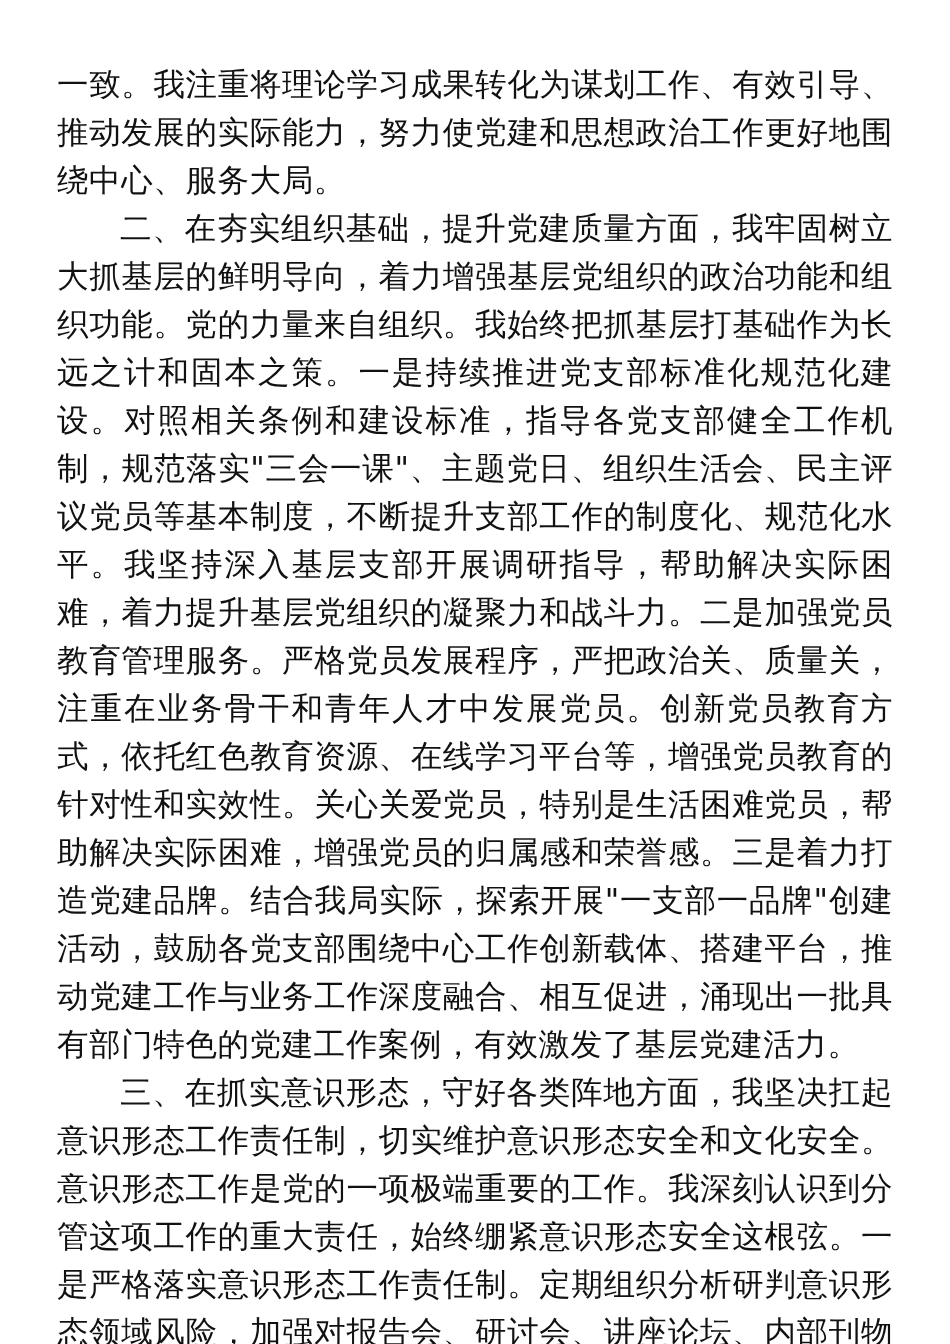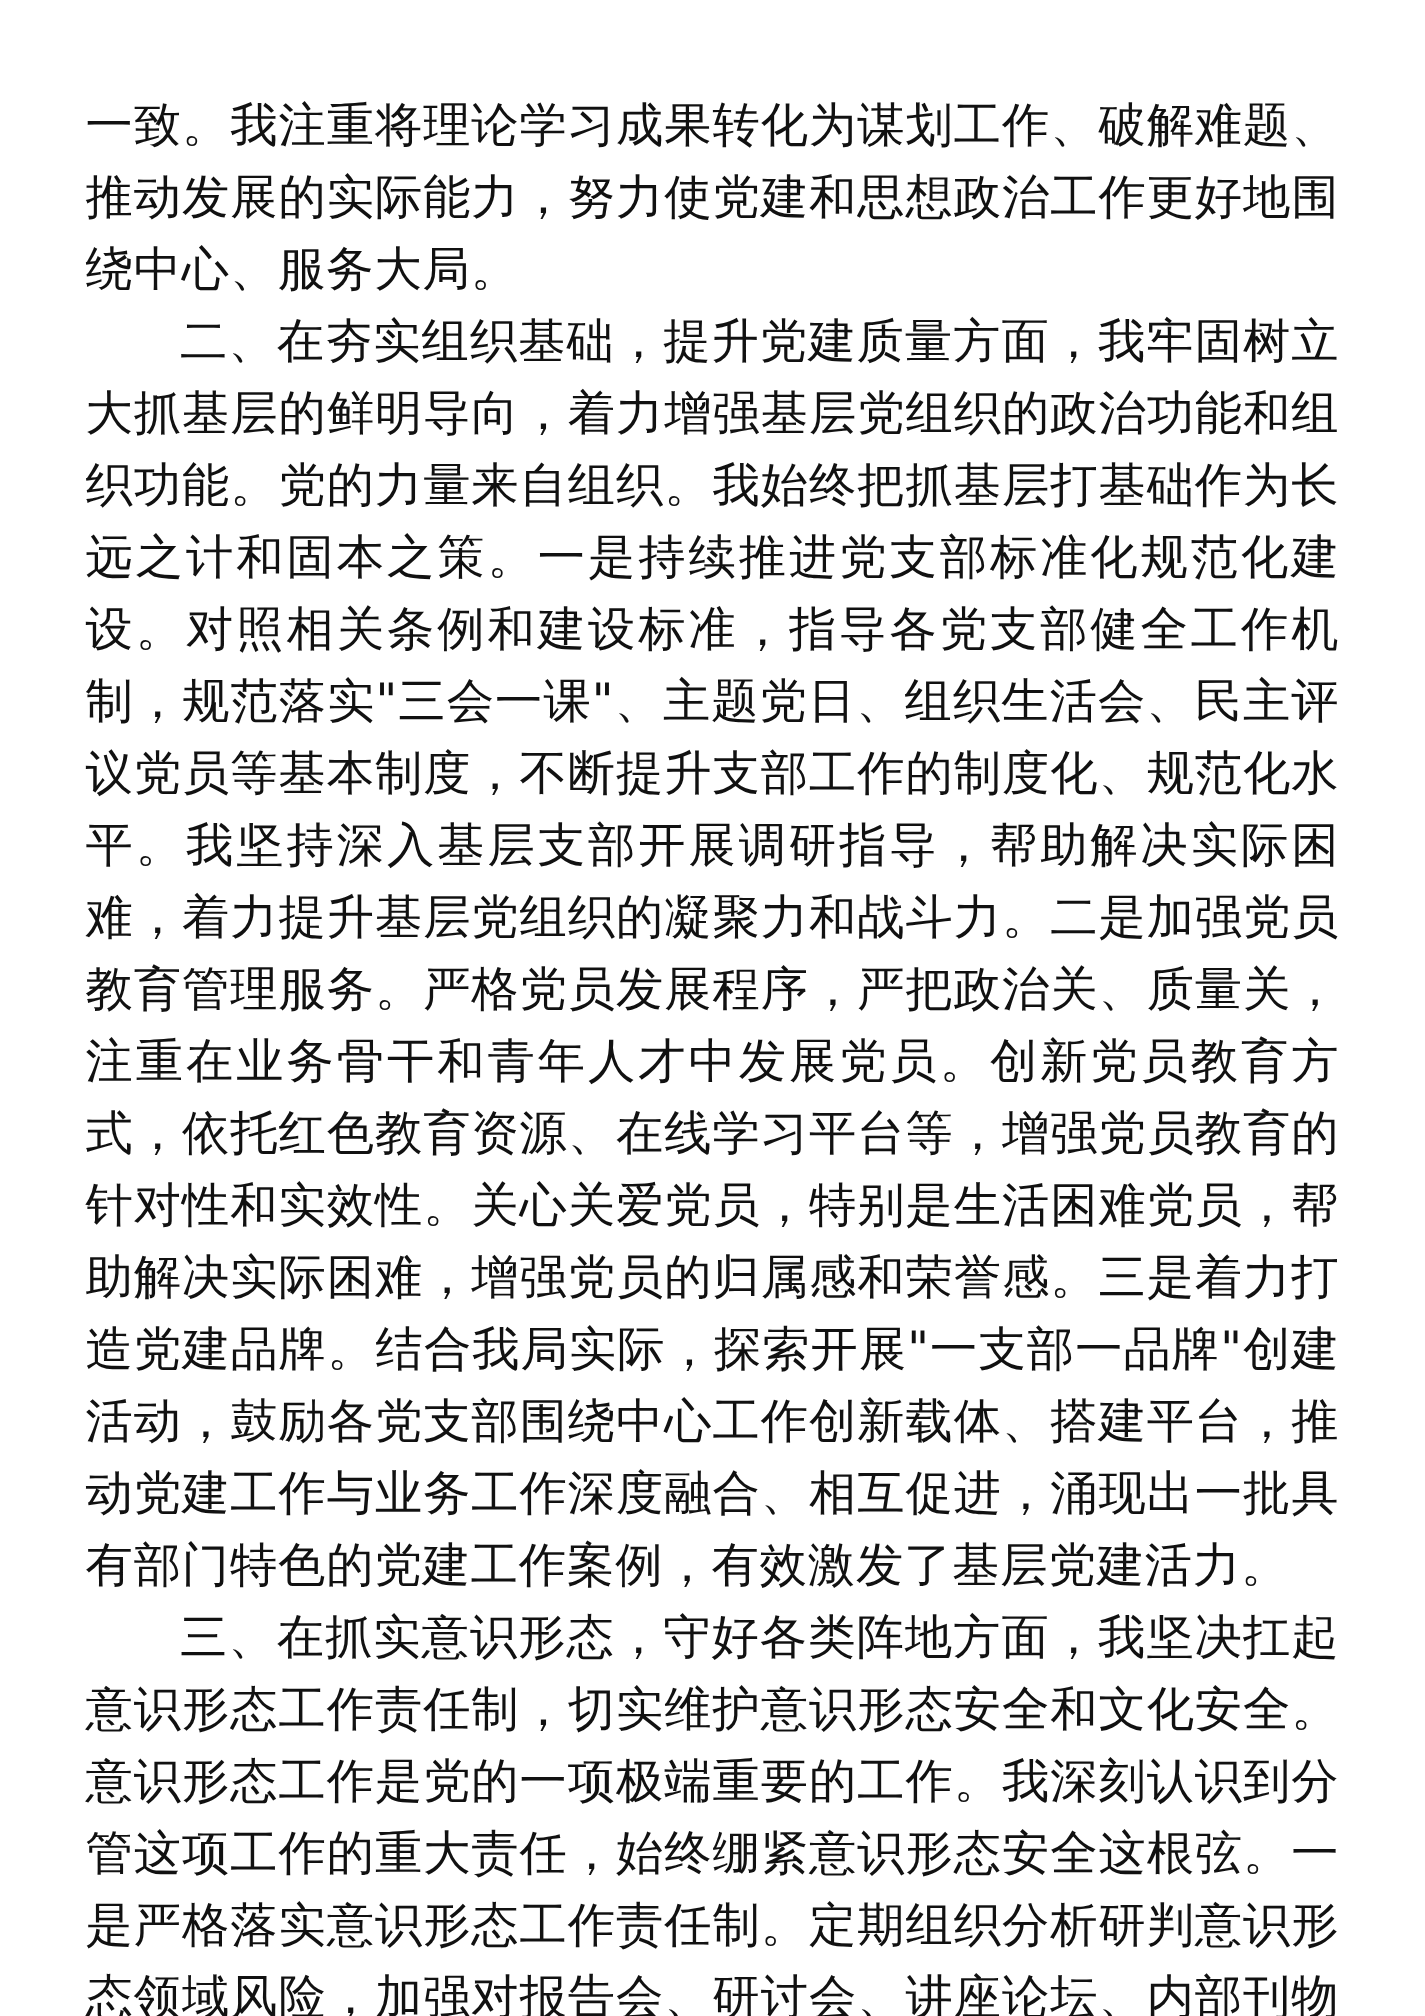--- a/index.html
+++ b/index.html
@@ -43,17 +43,17 @@
   }
   .para.indent {
     text-indent: 2em;
   }
 </style>
 </head>
 <body>
 
 <div class="page">
   <div class="doc-body">
-    <p class="para">一致。我注重将理论学习成果转化为谋划工作、破解难题、推动发展的实际能力，努力使党建和思想政治工作更好地围绕中心、服务大局。</p>
+    <p class="para">一致。我注重将理论学习成果转化为谋划工作、有效引导、推动发展的实际能力，努力使党建和思想政治工作更好地围绕中心、服务大局。</p>
     <p class="para indent">二、在夯实组织基础，提升党建质量方面，我牢固树立大抓基层的鲜明导向，着力增强基层党组织的政治功能和组织功能。党的力量来自组织。我始终把抓基层打基础作为长远之计和固本之策。一是持续推进党支部标准化规范化建设。对照相关条例和建设标准，指导各党支部健全工作机制，规范落实"三会一课"、主题党日、组织生活会、民主评议党员等基本制度，不断提升支部工作的制度化、规范化水平。我坚持深入基层支部开展调研指导，帮助解决实际困难，着力提升基层党组织的凝聚力和战斗力。二是加强党员教育管理服务。严格党员发展程序，严把政治关、质量关，注重在业务骨干和青年人才中发展党员。创新党员教育方式，依托红色教育资源、在线学习平台等，增强党员教育的针对性和实效性。关心关爱党员，特别是生活困难党员，帮助解决实际困难，增强党员的归属感和荣誉感。三是着力打造党建品牌。结合我局实际，探索开展"一支部一品牌"创建活动，鼓励各党支部围绕中心工作创新载体、搭建平台，推动党建工作与业务工作深度融合、相互促进，涌现出一批具有部门特色的党建工作案例，有效激发了基层党建活力。</p>
     <p class="para indent">三、在抓实意识形态，守好各类阵地方面，我坚决扛起意识形态工作责任制，切实维护意识形态安全和文化安全。意识形态工作是党的一项极端重要的工作。我深刻认识到分管这项工作的重大责任，始终绷紧意识形态安全这根弦。一是严格落实意识形态工作责任制。定期组织分析研判意识形态领域风险，加强对报告会、研讨会、讲座论坛、内部刊物的内容审核把关，确保各类阵地可管可控。加强对网络意识形态的管理，密切关注涉及我局的网络舆情，及时发现、有效引导、稳妥处置。二是强化思想政</p>
   </div>
 </div>
 
 </body></html>

